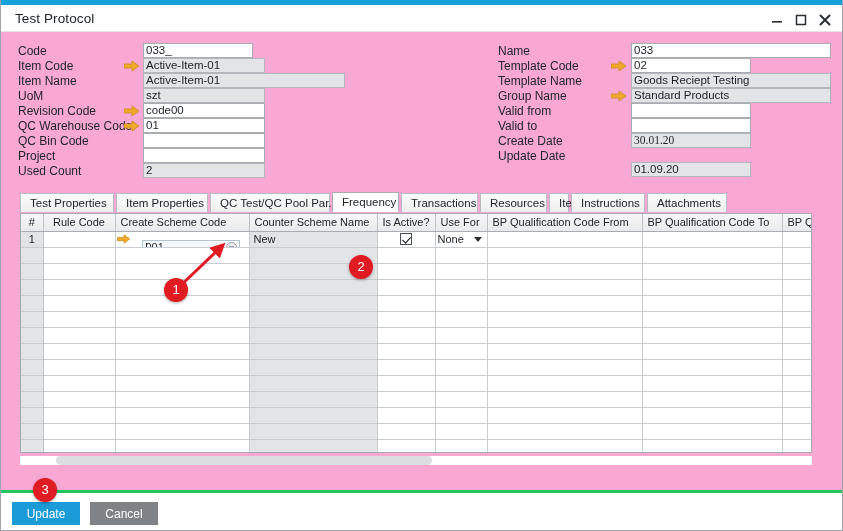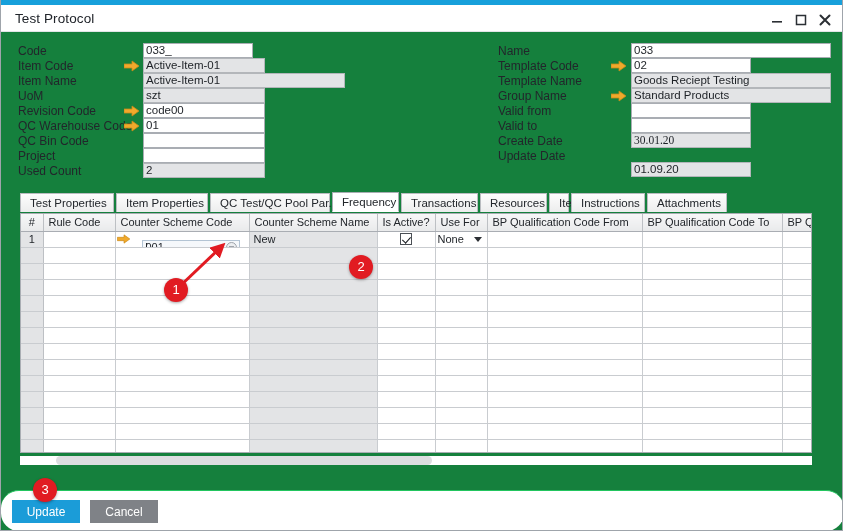--- a/index.html
+++ b/index.html
@@ -5,21 +5,21 @@
   * { box-sizing: border-box; }
   html, body {
     margin: 0; padding: 0;
     width: 843px; height: 531px;
     background: #ffffff;
     font-family: "Liberation Sans", sans-serif;
   }
   #window {
     position: relative;
     width: 843px; height: 531px;
-    background: #15803d;
+    background: #f9a8d4;
     border-left: 1px solid #9fa4ab;
     border-right: 1px solid #9fa4ab;
     border-bottom: 1px solid #9fa4ab;
     overflow: hidden;
   }
   
   #titlebar-accent {
     position: absolute; left: 0; top: 0;
     width: 843px; height: 5px;
     background: #17a0db;
@@ -209,22 +209,21 @@
     width: 376px; height: 9px;
     background: #dcdde0;
     border-radius: 5px;
   }
 
   
   #footer {
     position: absolute; left: 0; top: 490px;
     width: 843px; height: 41px;
     background: #ffffff;
-    border-top: 1px solid #22c55e;
-    border-radius: 18px;
+    border-top: 3px solid #22c55e;
   }
   .btn {
     position: absolute; top: 9px;
     height: 23px;
     border: none;
     font-size: 12px;
     color: #ffffff;
     font-family: "Liberation Sans", sans-serif;
     cursor: default;
   }
@@ -347,22 +346,22 @@
       <div class="tab" style="width: 20px;"><span>Items</span></div>
       <div class="tab" style="width: 74px;"><span>Instructions</span></div>
       <div class="tab" style="width: 80px;"><span>Attachments</span></div>
     </div>
 
   <div id="grid-wrap">
     <table id="grid">
       <thead>
           <tr id="grid-head">
             <th class="cnum" style="width: 22px;"><span>#</span></th>
-            <th style="width: 72px;"><span>Rule Code</span></th>
-            <th style="width: 134px;"><span>Counter Scheme Code</span></th>
+            <th style="width: 72px; text-align: center;"><span>Rule Code</span></th>
+            <th style="width: 134px;"><span>Create Scheme Code</span></th>
             <th style="width: 128px;"><span>Counter Scheme Name</span></th>
             <th class="ctr" style="width: 58px;"><span>Is Active?</span></th>
             <th style="width: 52px;"><span>Use For</span></th>
             <th style="width: 155px;"><span>BP Qualification Code From</span></th>
             <th style="width: 140px;"><span>BP Qualification Code To</span></th>
             <th style="width: 116px;"><span>BP Qualification...</span></th>
           </tr>
         </thead>
       <tbody id="grid-body">
           <tr>

